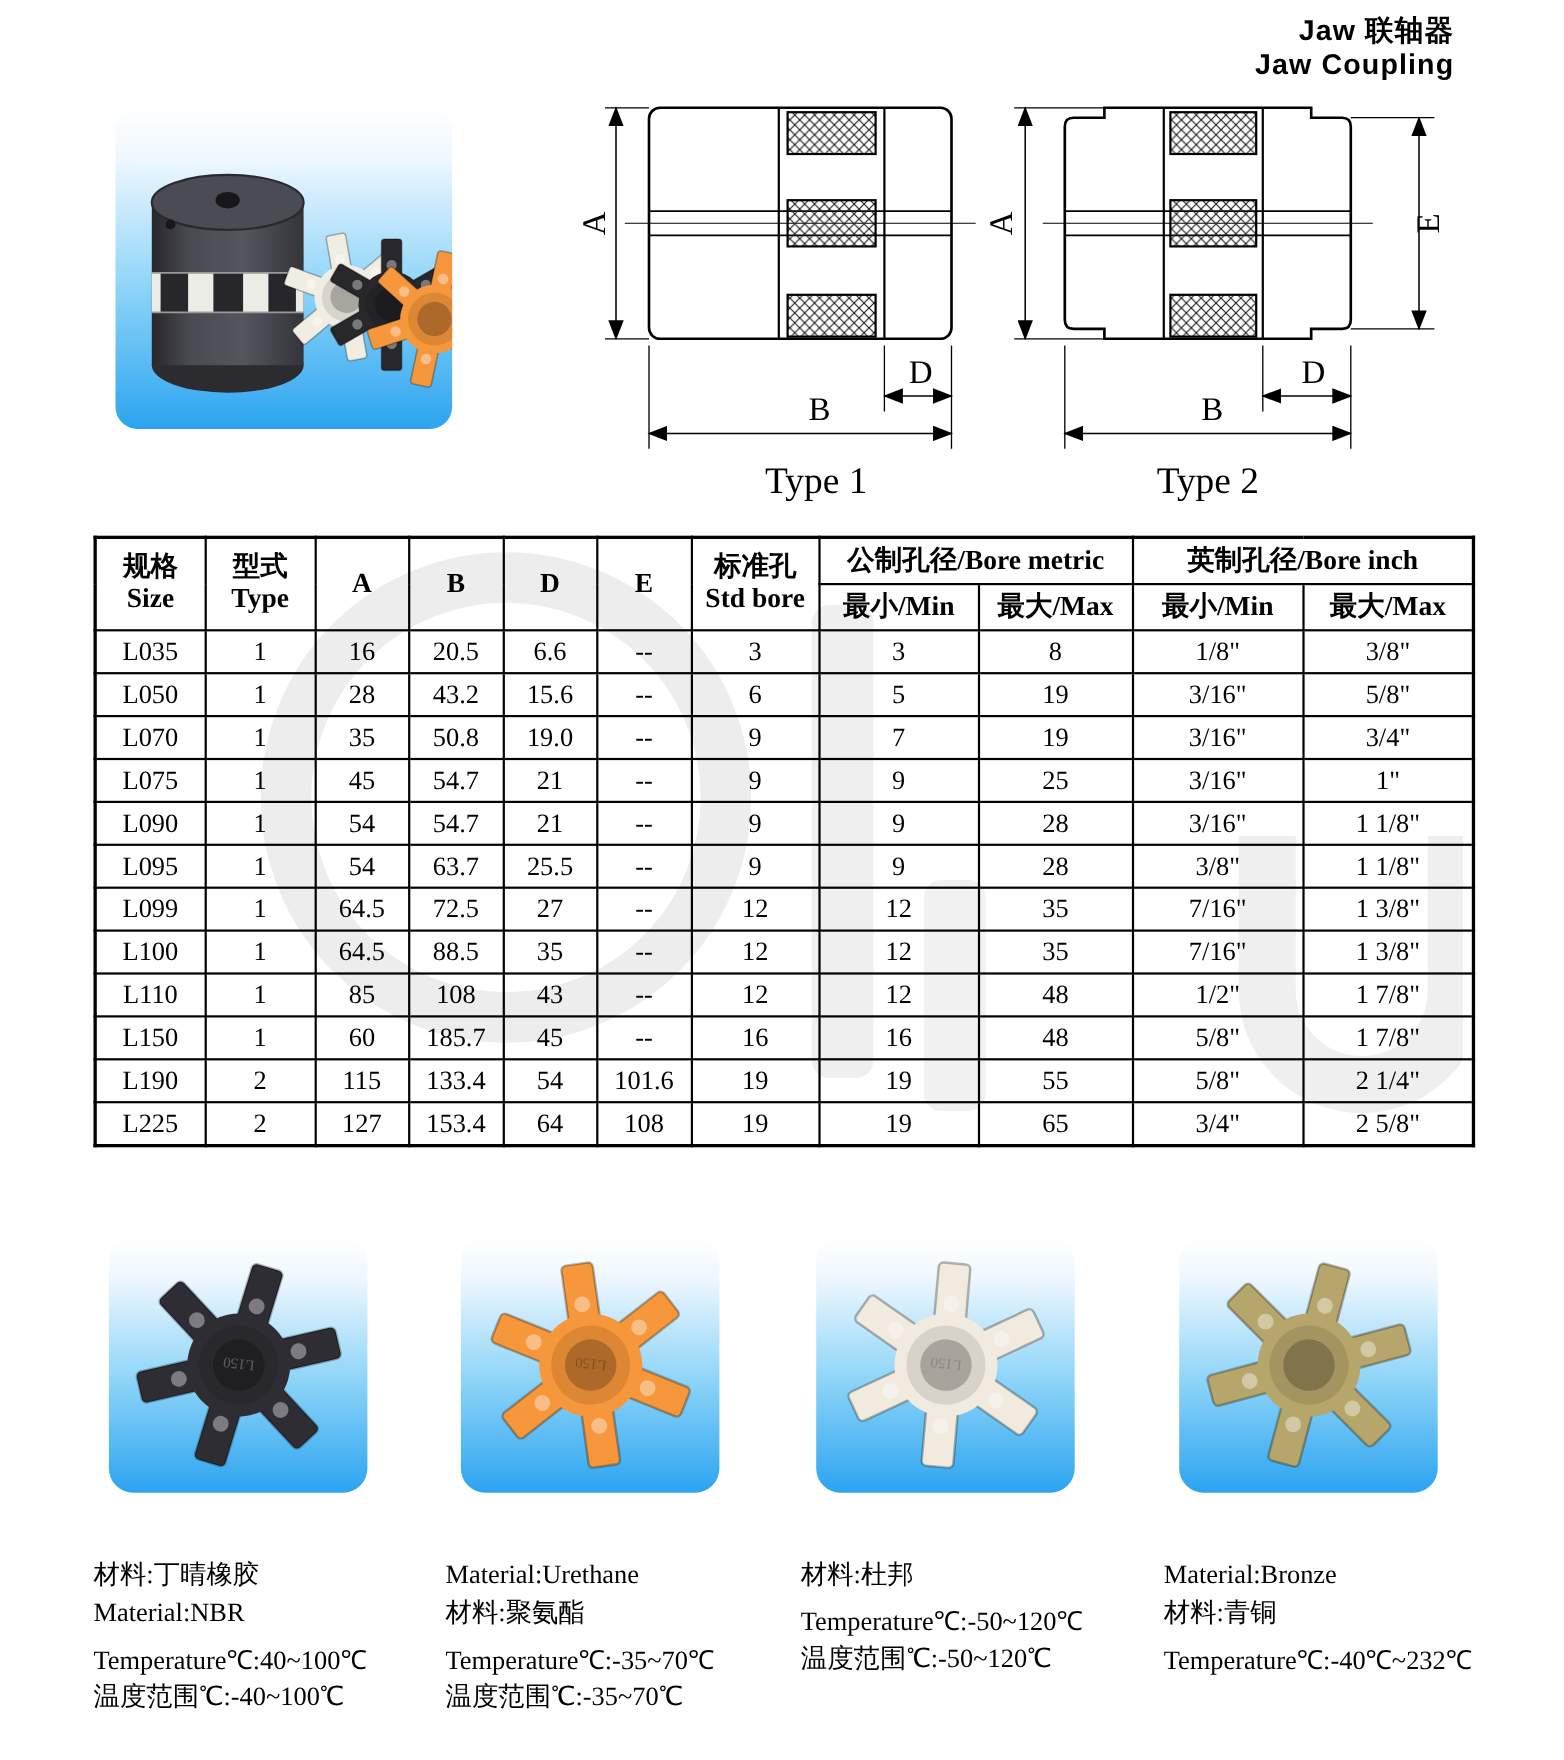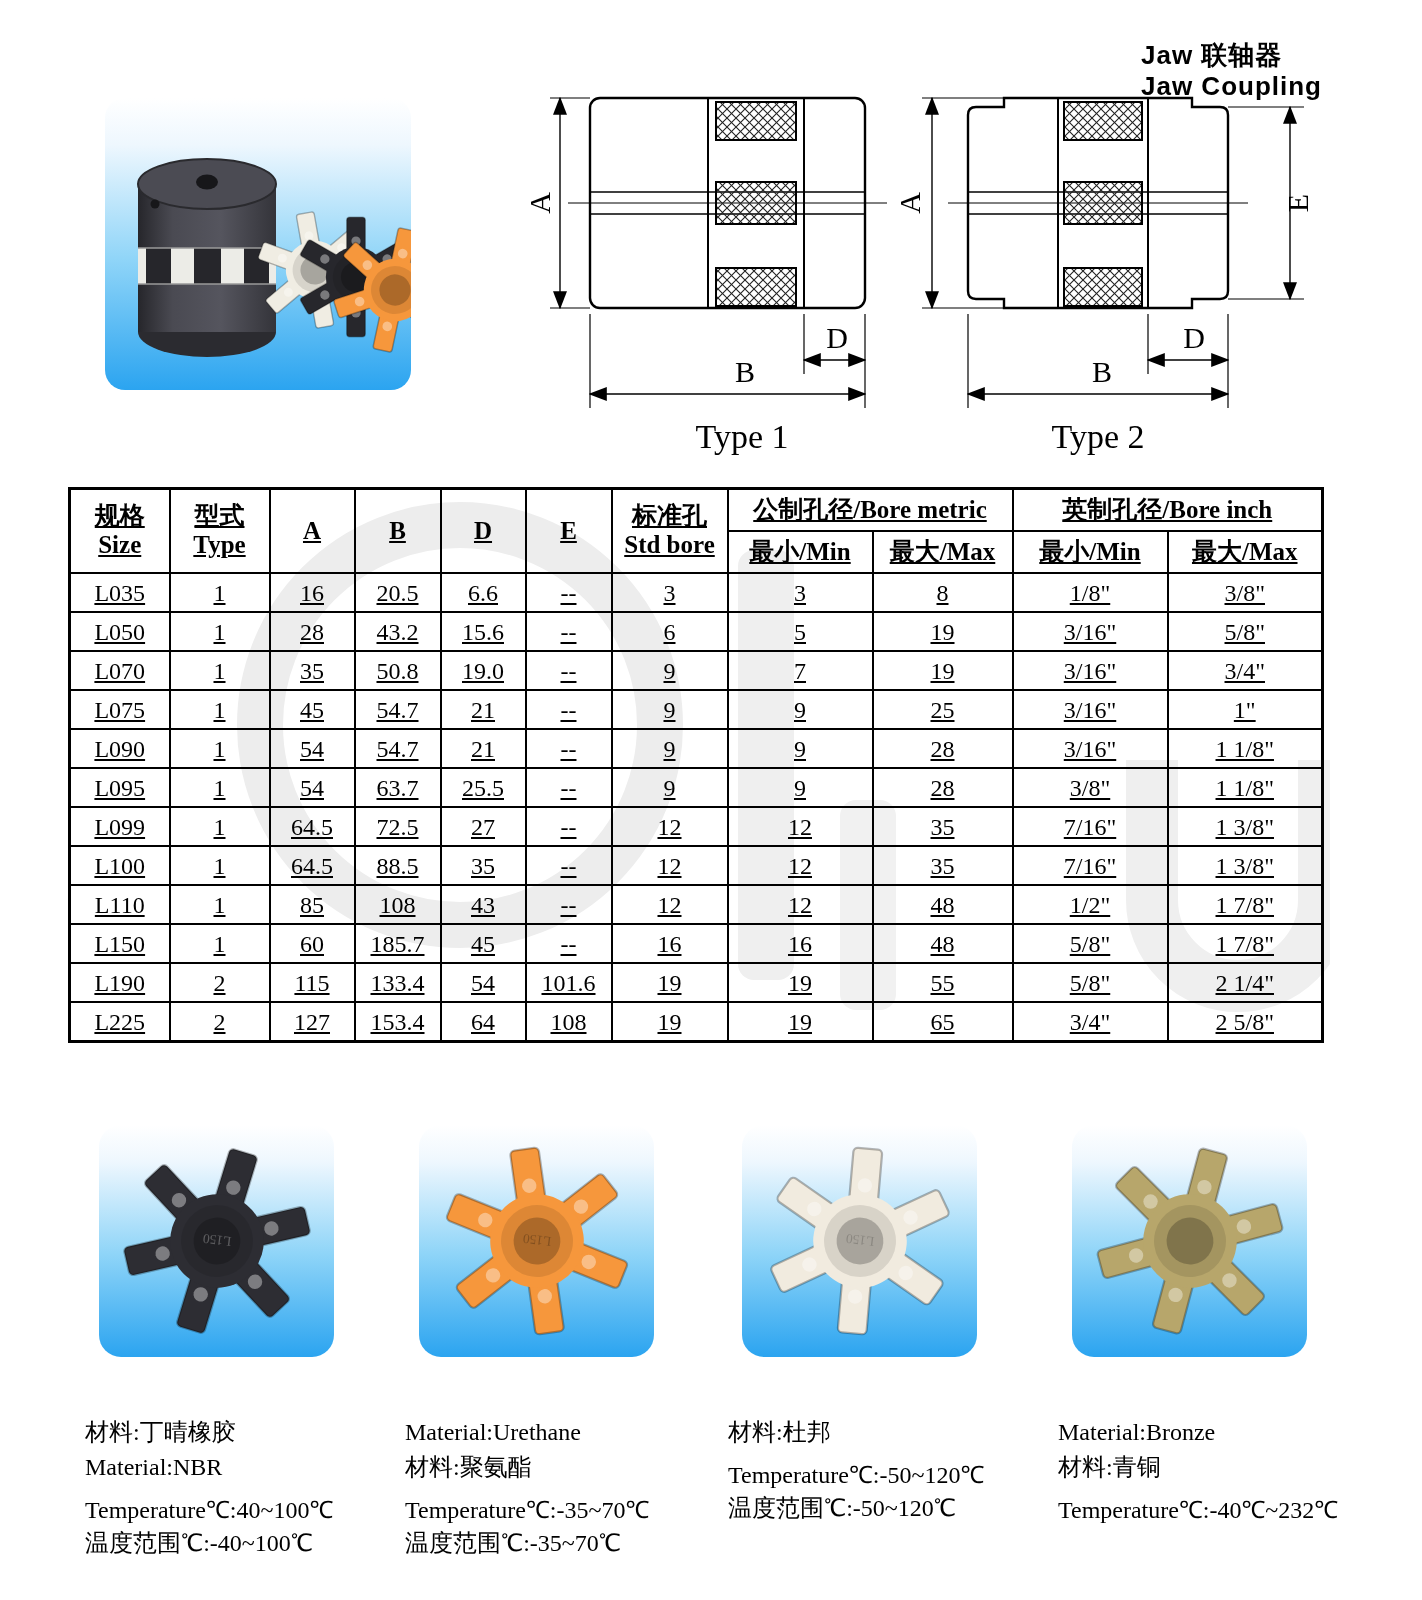--- a/index.html
+++ b/index.html
@@ -3,43 +3,43 @@
 <meta charset="utf-8">
 <style>
   html,body{margin:0;padding:0}
   body{
     width:1422px;height:1600px;position:relative;overflow:hidden;
     background:#ffffff;color:#000;
     font-family:"Liberation Serif", serif;
   }
   
   .page-title{
-    position:absolute;top:12px;right:100px;text-align:left;
+    position:absolute;top:12px;right:100px;text-align:right;
     font-family:"Liberation Sans", sans-serif;font-weight:bold;
-    font-size:26px;line-height:31px;letter-spacing:1px;margin-top:28px;
+    font-size:26px;line-height:31px;letter-spacing:1px;
   }
   
   .wm{position:absolute;left:140px;top:470px;width:1190px;height:560px;z-index:0}
   
   .photo-card{
     position:absolute;left:105px;top:98px;width:306px;height:292px;
     border-radius:20px;z-index:1;
     background:linear-gradient(180deg,#ffffff 0%,#eef7fe 16%,#90d5f8 55%,#2ba4f0 100%);
   }
   .photo-card svg{display:block}
   
   .diag{position:absolute;z-index:1}
   .diag text{font-family:"Liberation Serif", serif}
   .dim-label{font-size:30px}
   .type-label{font-size:34px}
   
   table.spec{
-    position:absolute;left:68px;top:487px;width:1253px;z-index:1;
+    position:absolute;left:85px;top:487px;width:1253px;z-index:1;
     border-collapse:collapse;table-layout:fixed;
-    font-size:24px;border:3px solid #000;background:transparent;text-decoration:underline;
+    font-size:24px;border:3px solid #000;background:transparent;
   }
   .spec th,.spec td{border:2px solid #000;text-align:center;vertical-align:middle;padding:0;background:transparent}
   .spec thead th{font-weight:bold;font-size:25px;height:40px;line-height:1.15}
   .spec tbody td{height:37px;line-height:1}
   .h-line{display:block}
   
   .product-col{position:absolute;top:1125px;width:322px;z-index:1}
   .p-card{
     width:235px;height:232px;margin-left:14px;border-radius:22px;
     background:linear-gradient(180deg,#ffffff 0%,#eef7fe 16%,#90d5f8 55%,#2ba4f0 100%);

